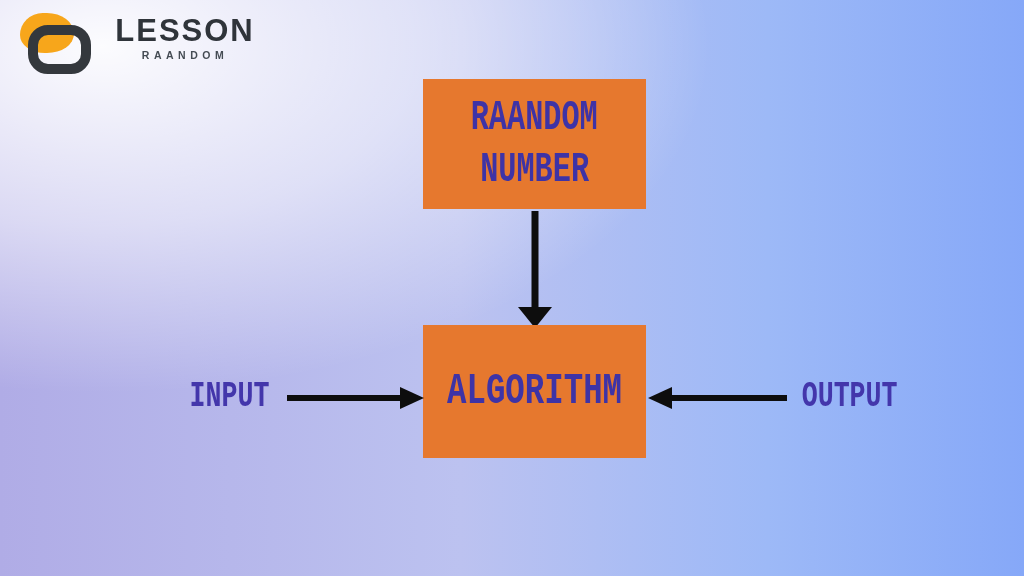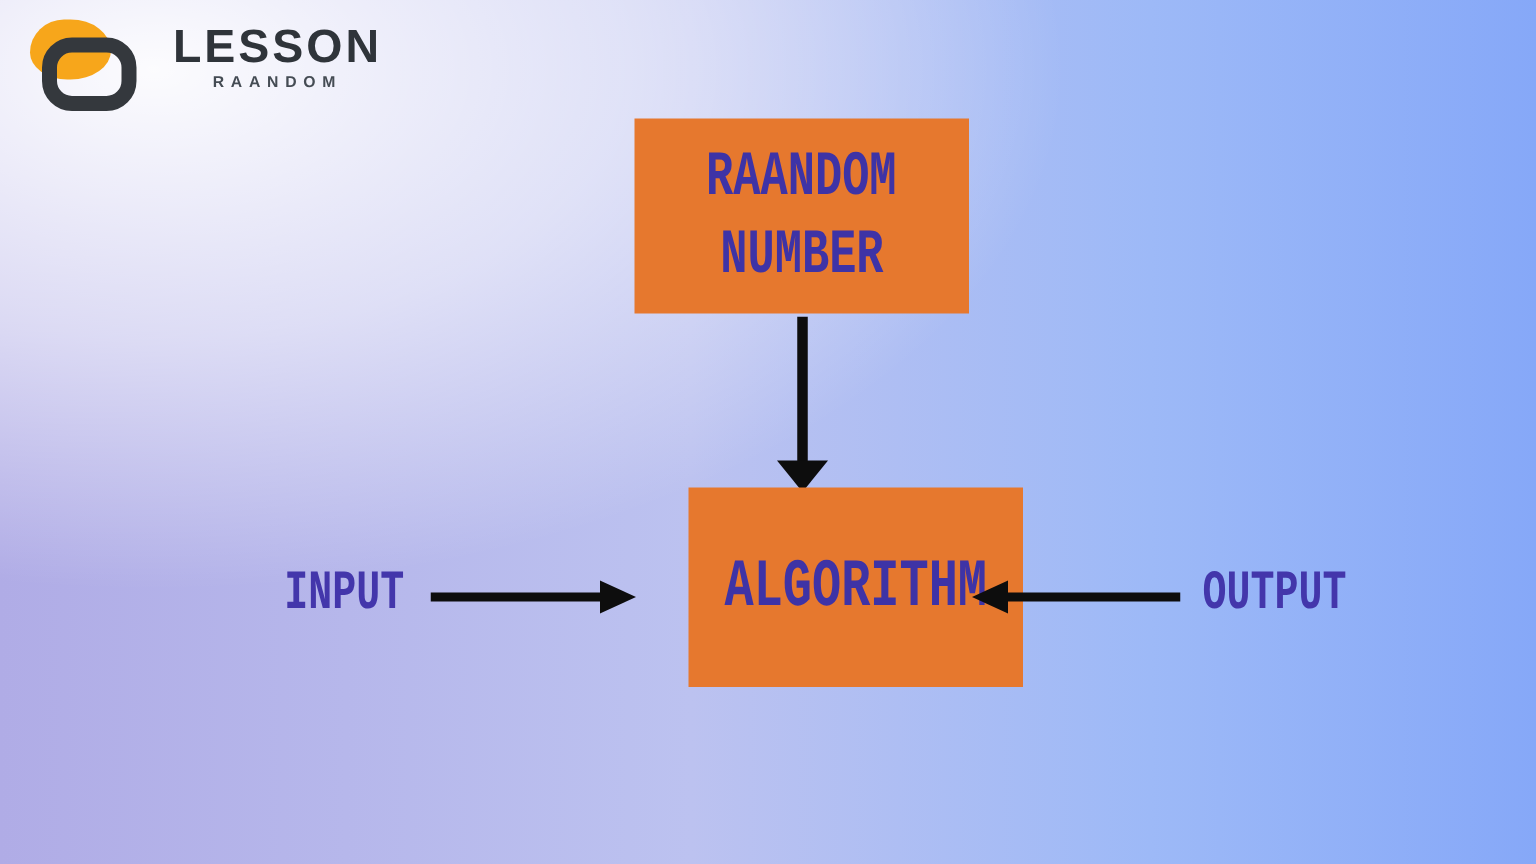--- a/index.html
+++ b/index.html
@@ -56,21 +56,21 @@
   }
 
   .condensed { display: inline-block; transform-origin: 50% 50%; }
 
   
   .obox {
     position: absolute; background: #e6782e;
     display: flex; flex-direction: column; align-items: center; justify-content: center; font-family: Liberation Mono, monospace;
   }
   .box-random { left: 423px; top: 79px; width: 223px; height: 130px; gap: 10px; }
-  .box-algorithm { left: 423px; top: 325px; width: 223px; height: 133px; margin-left: 36px; }
+  .box-algorithm { left: 423px; top: 325px; width: 223px; height: 133px; }
   .obox .condensed {
     font-size: 42px; font-weight: bold; color: #3e33a6;
     line-height: 1; white-space: nowrap; transform: scaleX(0.72);
   }
   .box-algorithm .condensed { font-size: 45px; }
 
   
   .side-label {
     position: absolute; top: 376px; height: 40px;
     display: flex; align-items: center; justify-content: center; font-family: Liberation Mono, monospace;

